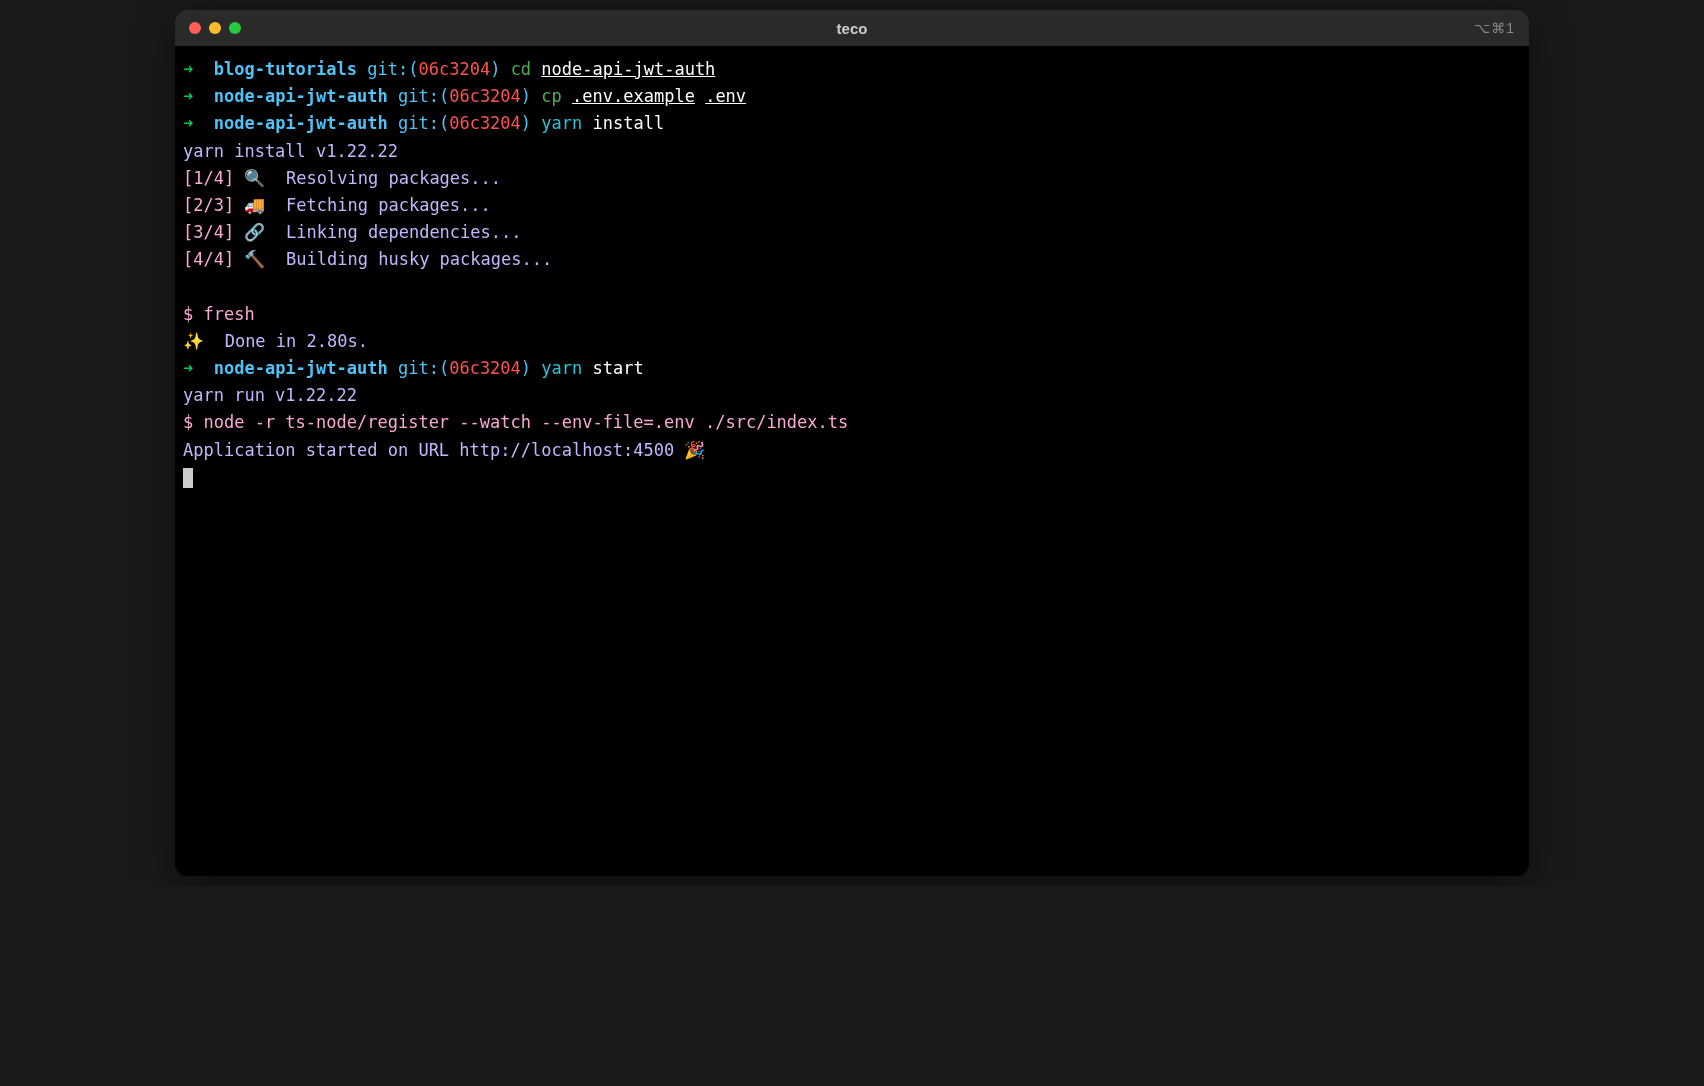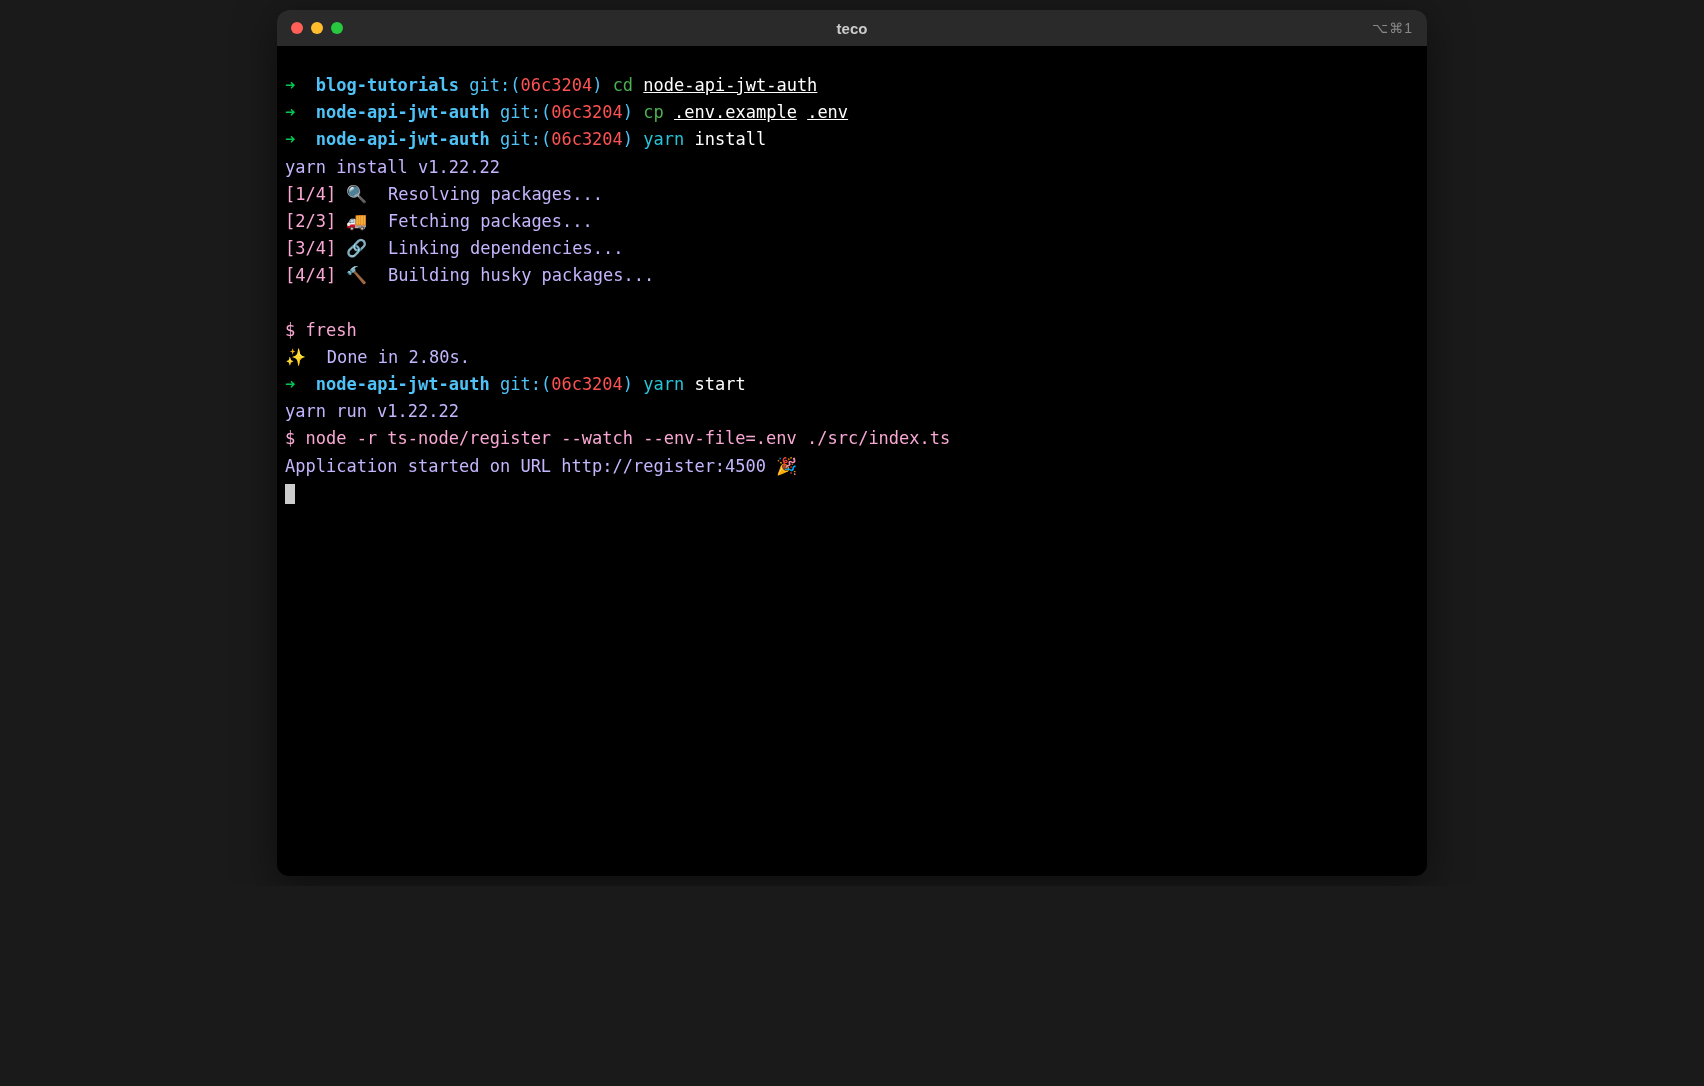--- a/index.html
+++ b/index.html
@@ -9,21 +9,21 @@
     }
     body {
       background: #1a1a1a;
       font-family: 'Menlo', 'Monaco', 'Consolas', monospace;
       display: flex;
       justify-content: center;
       align-items: flex-start;
       padding: 10px;
     }
     .terminal-window {
-      width: 1150px;
+      width: 1354px;
       height: 866px;
       background: #000000;
       border-radius: 12px;
       overflow: hidden;
       box-shadow: 0 10px 40px rgba(0,0,0,0.5);
       display: flex;
       flex-direction: column;
     }
     .titlebar {
       height: 36px;
@@ -56,21 +56,21 @@
     }
     .titlebar-right {
       margin-left: auto;
       color: #888;
       font-size: 14px;
       font-family: -apple-system, sans-serif;
       letter-spacing: 1px;
     }
     .terminal-content {
       flex: 1;
-      padding: 26px 8px;
+      padding: 10px 8px;
       font-size: 17px;
       line-height: 1.6;
       color: #ffffff;
       overflow: hidden;
     }
     .line {
       white-space: pre;
     }
     .arrow-green { color: #00c853; }
     .path-cyan { color: #4fc3f7; font-weight: 600; }
@@ -127,18 +127,18 @@
     <div class="line gray">$ fresh</div>
 
     <div class="line"><span>✨</span>  <span class="white">Done in 2.80s.</span></div>
 
     <div class="line"><span class="arrow-green">➜</span>  <span class="path-cyan">node-api-jwt-auth</span> <span class="git-blue">git:(</span><span class="hash-red">06c3204</span><span class="git-blue">)</span> <span class="cmd-cyan">yarn</span> <span class="cmd-white">start</span></div>
 
     <div class="line white">yarn run v1.22.22</div>
 
     <div class="line gray">$ node -r ts-node/register --watch --env-file=.env ./src/index.ts</div>
 
-    <div class="line white">Application started on URL http://register:4500 🎉</div>
+    <div class="line white">Application started on URL http://localhost:4500 🎉</div>
 
     <div class="line"><span class="cursor"></span></div>
 
   </div>
 </div>
 
 </body></html>

